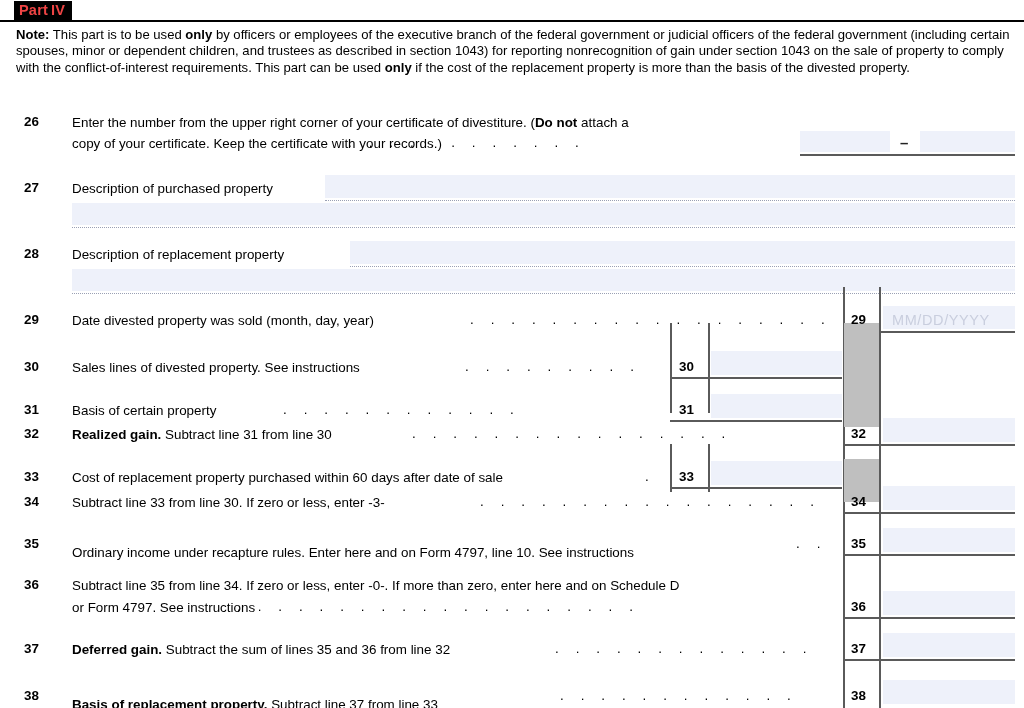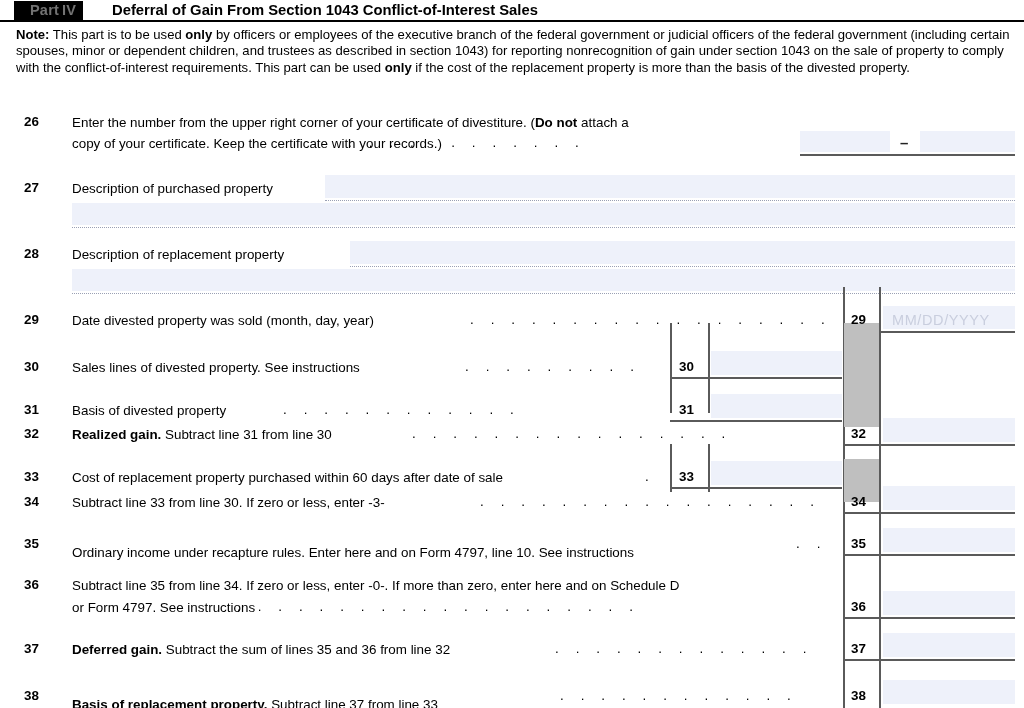--- a/index.html
+++ b/index.html
@@ -17,23 +17,23 @@
 
   
   .part-header {
     position: absolute;
     left: 0; top: 0; width: 1024px; height: 22px;
     border-bottom: 2.5px solid #000;
   }
   .part-badge {
     position: absolute;
     left: 14px; top: 1px;
-    background: #000; color: #737373;
+    background: #000; color: #ef4444;
     font-weight: bold; font-size: 14.5px;
-    padding: 1px 7px 2px 16px;
+    padding: 1px 7px 2px 5px;
     letter-spacing: 0.2px;
     line-height: 16px;
     white-space: nowrap;
   }
   .part-badge .pnum { margin-left: 3px; }
   .part-title {
     position: absolute;
     left: 112px; top: 1px;
     font-weight: bold; font-size: 14.8px;
     line-height: 18px;
@@ -116,21 +116,20 @@
     font-size: 15px;
     color: #222;
     font-weight: bold;
   }
 </style>
 </head>
 <body>
 
 <div class="part-header">
   <div class="part-badge"><span>Part</span><span class="pnum">IV</span></div>
-  <div class="part-title">Deferral of Gain From Section 1043 Conflict-of-Interest Sales</div>
 </div>
 
 <div class="note"><b>Note:</b><span> This part is to be used </span><b>only</b><span> by officers or employees of the executive branch of the federal government or judicial officers of the federal government (including certain spouses, minor or dependent children, and trustees as described in section 1043) for reporting nonrecognition of gain under section 1043 on the sale of property to comply with the conflict-of-interest requirements. This part can be used </span><b>only</b><span> if the cost of the replacement property is more than the basis of the divested property.</span></div>
 
 <div class="form-body">
 
   <div class="row" style="top:10px;">
     <div class="lineno">26</div>
     <div class="ltext" style="top:0px;"><span>Enter the number from the upper right corner of your certificate of divestiture. (</span><b>Do not</b><span> attach a</span></div>
     <div class="ltext" style="top:21px;">copy of your certificate. Keep the certificate with your records.)</div>
@@ -184,21 +183,21 @@
     <div class="lineno">30</div>
     <div class="ltext" style="top:0px;">Sales lines of divested property. See instructions</div>
     <div class="dots" style="left:465px; top:0px; width:190px;">. . . . . . . . .</div>
     <div class="boxnum" style="left:679px; top:0px;">30</div>
     <div class="fld" style="left:711px; top:-8px; width:131px; height:24px;"></div>
     <div class="uline" style="left:670px; top:18px; width:172px;"></div>
   </div>
 
   <div class="row" style="top:298px;">
     <div class="lineno">31</div>
-    <div class="ltext" style="top:0px;">Basis of divested property</div>
+    <div class="ltext" style="top:0px;">Basis of certain property</div>
     <div class="dots" style="left:283px; top:0px; width:370px;">. . . . . . . . . . . .</div>
     <div class="boxnum" style="left:679px; top:0px;">31</div>
     <div class="fld" style="left:711px; top:-8px; width:131px; height:24px;"></div>
     <div class="uline" style="left:670px; top:18px; width:172px;"></div>
   </div>
 
   <div class="row" style="top:322px;">
     <div class="lineno">32</div>
     <div class="ltext" style="top:0px;"><b>Realized gain.</b><span> Subtract line 31 from line 30</span></div>
     <div class="dots" style="left:412px; top:0px; width:425px;">. . . . . . . . . . . . . . . .</div>

